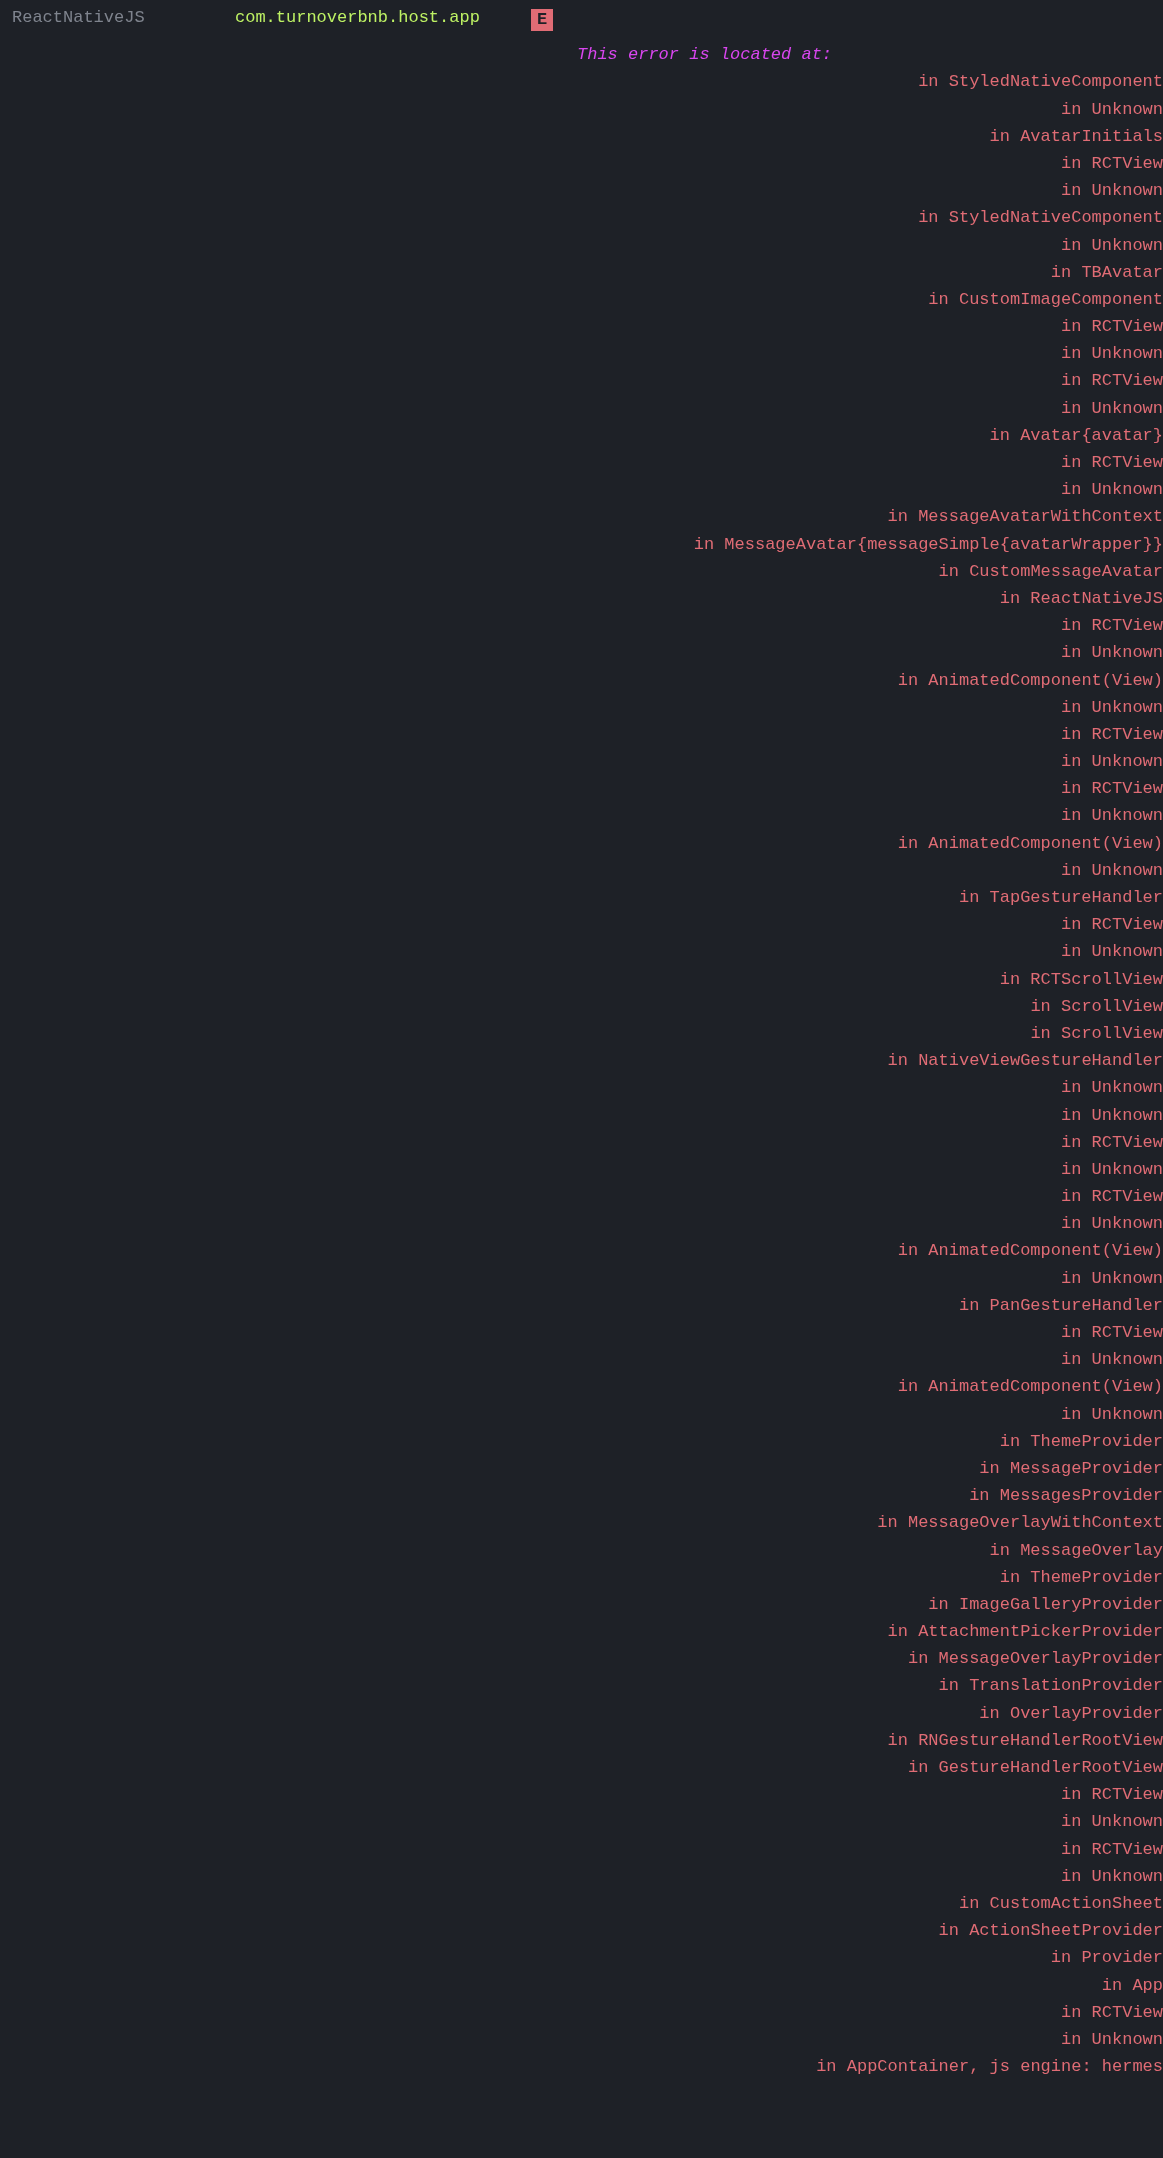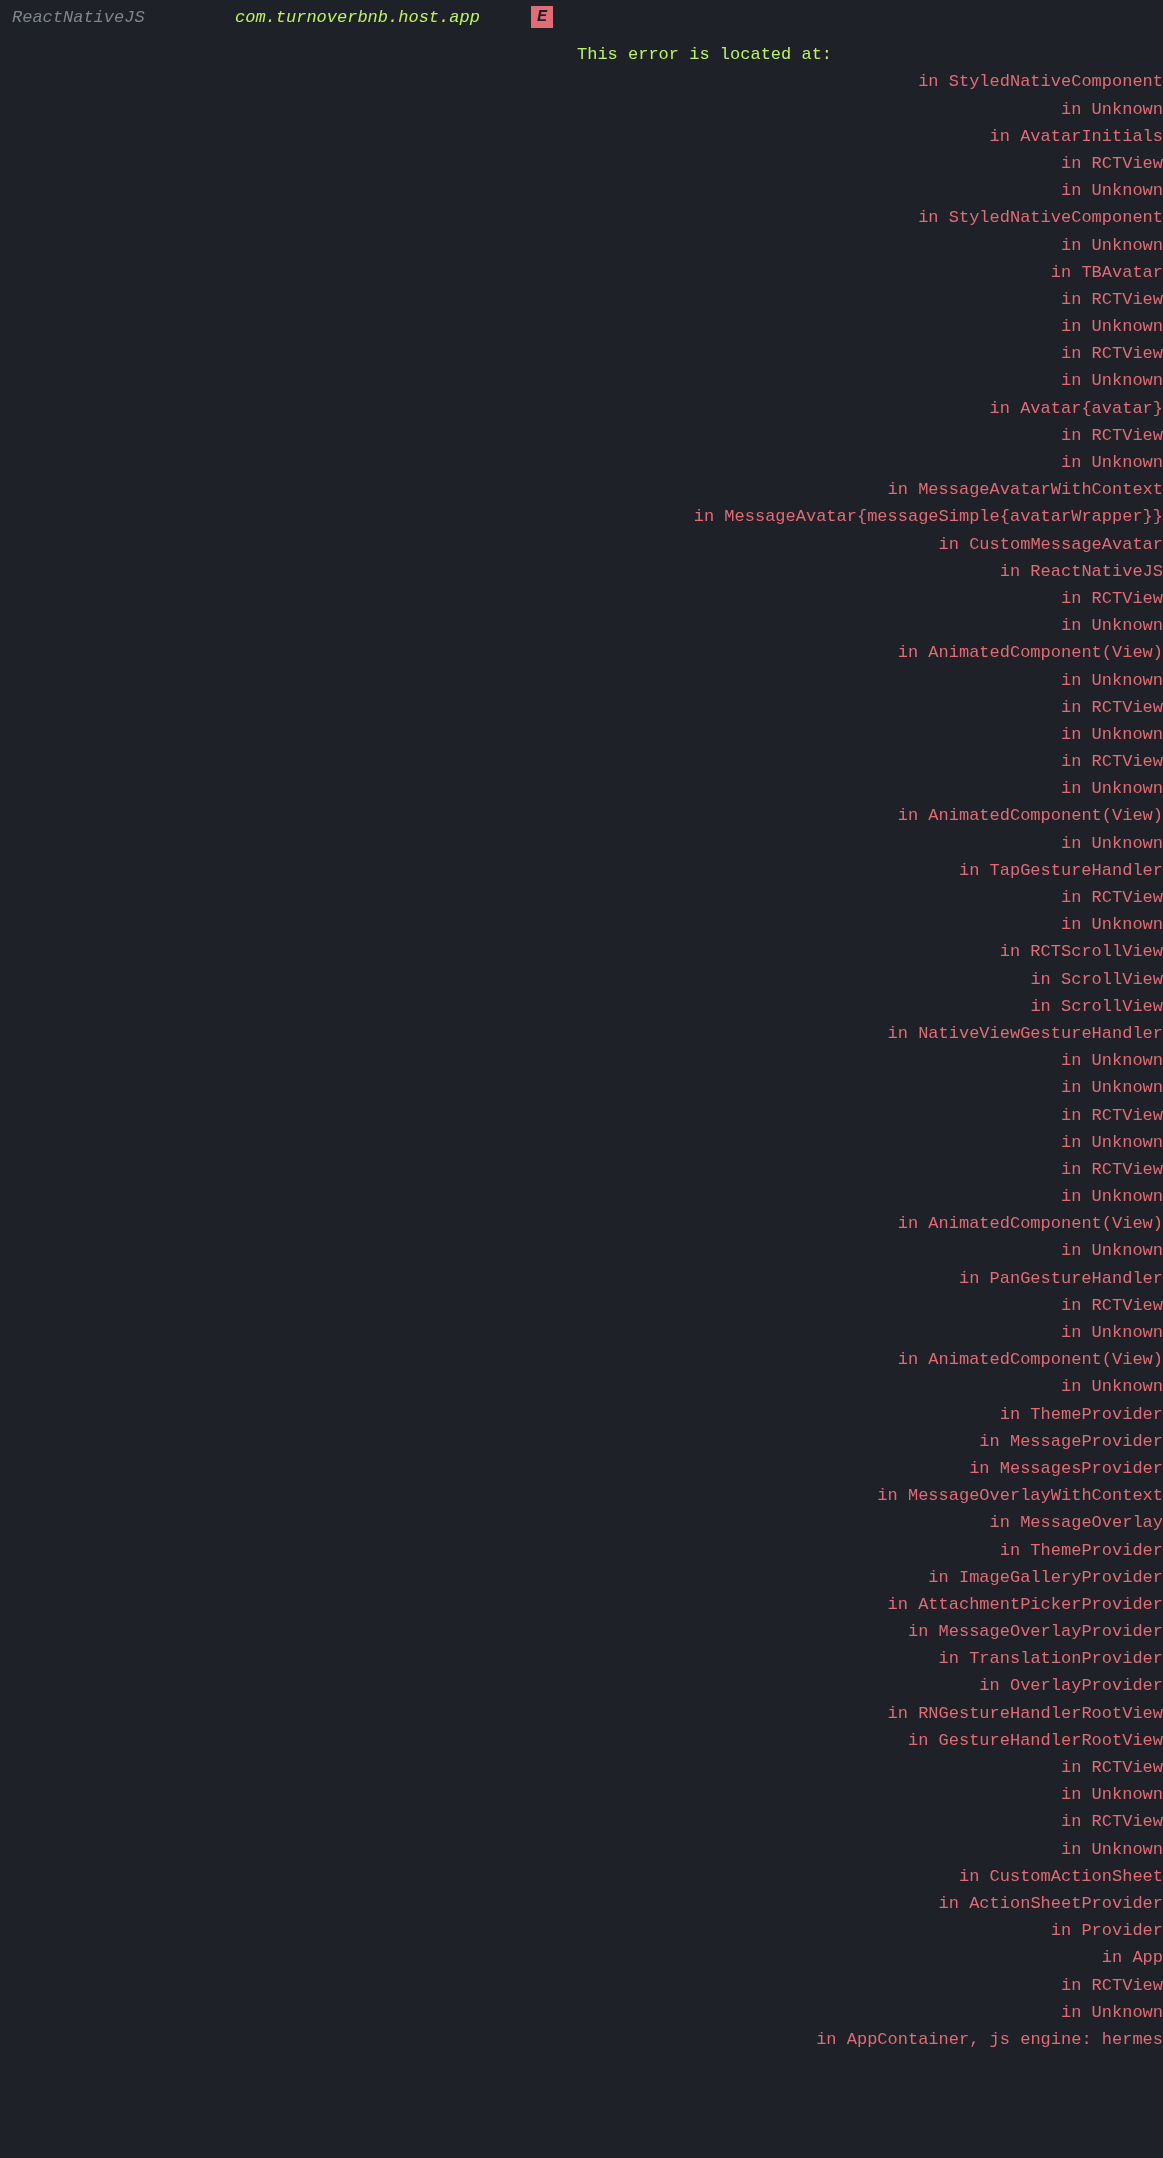--- a/index.html
+++ b/index.html
@@ -11,23 +11,22 @@
       background-color: #1e2127;
       font-family: "SF Mono", "Monaco", "Consolas", "Courier New", monospace;
       font-size: 17px;
       line-height: 1.6;
       color: #abb2bf;
       padding: 0;
       width: 1163px;
     }
     .log-row {
       display: flex;
-      align-items: flex-start;
+      align-items: flex-end;
       padding: 4px 16px 0 0;
-      font-style: italic;
     }
     .col-tag {
       color: #7f848e;
       padding-left: 12px;
       width: 235px;
       flex-shrink: 0;
       white-space: nowrap;
     }
     .col-pkg {
       color: #bef264;
@@ -47,23 +46,24 @@
       margin-top: 2px;
     }
     .col-msg {
       color: #e06c75;
       padding-left: 12px;
       flex: 1;
       white-space: pre;
       overflow: hidden;
     }
     .error-heading {
-      color: #bef264;
+      color: #d946ef;
       padding-left: 577px;
       padding-top: 10px;
+      font-style: italic;
     }
     .stack-list {
       padding-left: 603px;
       text-align: right;
     }
     .stack-line {
       color: #e06c75;
       white-space: pre;
     }
   </style>
@@ -80,20 +80,21 @@
 
 <div class="stack-list" id="stack-list">
     <div class="stack-line">in StyledNativeComponent</div>
     <div class="stack-line">in Unknown</div>
     <div class="stack-line">in AvatarInitials</div>
     <div class="stack-line">in RCTView</div>
     <div class="stack-line">in Unknown</div>
     <div class="stack-line">in StyledNativeComponent</div>
     <div class="stack-line">in Unknown</div>
     <div class="stack-line">in TBAvatar</div>
+    <div class="stack-line">in CustomImageComponent</div>
     <div class="stack-line">in RCTView</div>
     <div class="stack-line">in Unknown</div>
     <div class="stack-line">in RCTView</div>
     <div class="stack-line">in Unknown</div>
     <div class="stack-line">in Avatar{avatar}</div>
     <div class="stack-line">in RCTView</div>
     <div class="stack-line">in Unknown</div>
     <div class="stack-line">in MessageAvatarWithContext</div>
     <div class="stack-line">in MessageAvatar{messageSimple{avatarWrapper}}</div>
     <div class="stack-line">in CustomMessageAvatar</div>

